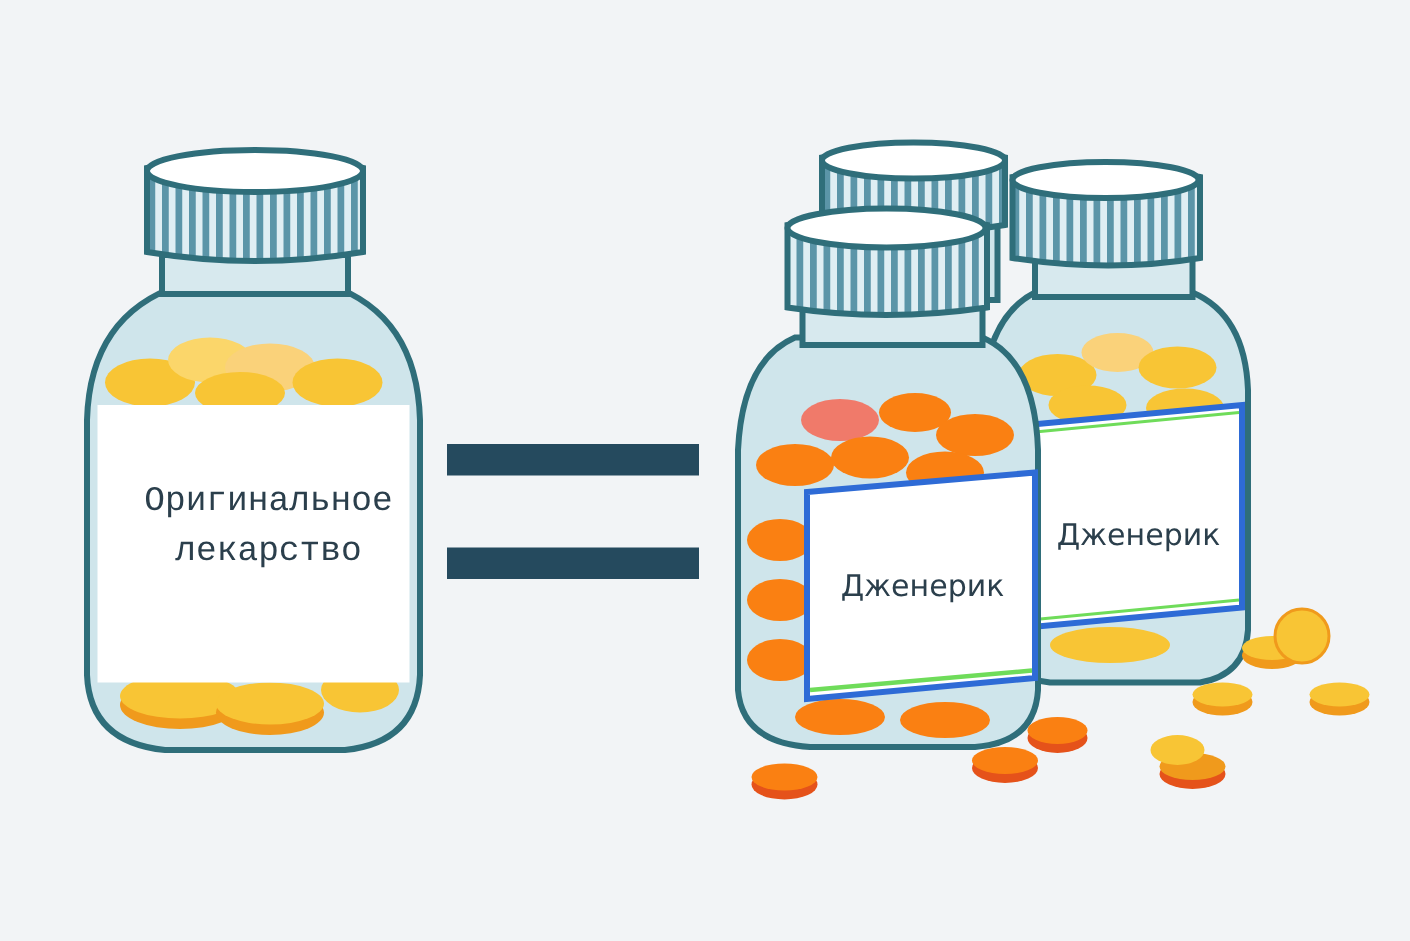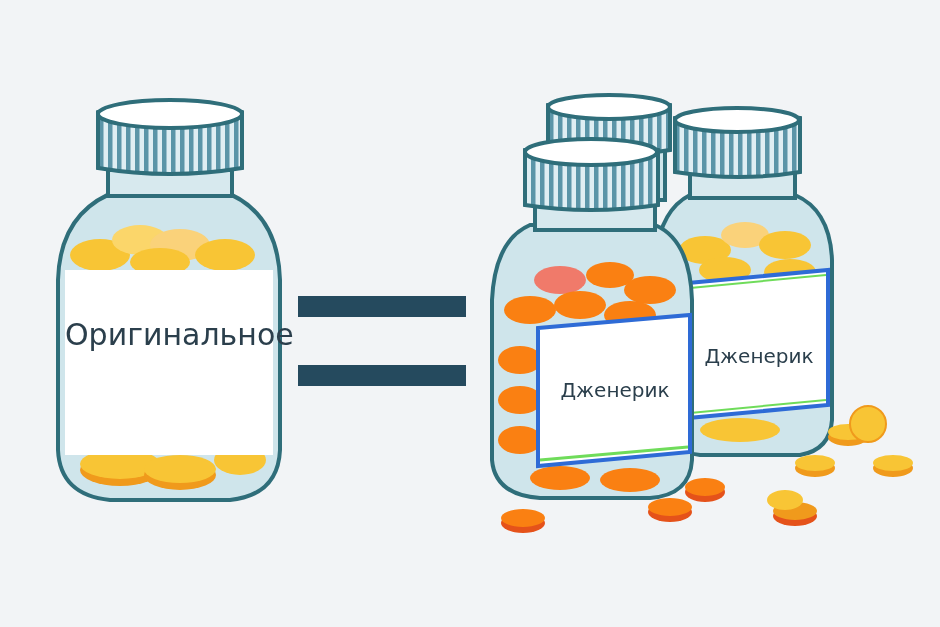--- a/index.html
+++ b/index.html
@@ -105,18 +105,19 @@
     <ellipse cx="815" cy="468" rx="20" ry="9" fill="#f09a1c"></ellipse>
       <ellipse cx="815" cy="463" rx="20" ry="8" fill="#f8c535"></ellipse>
     <ellipse cx="893" cy="468" rx="20" ry="9" fill="#f09a1c"></ellipse>
       <ellipse cx="893" cy="463" rx="20" ry="8" fill="#f8c535"></ellipse>
     <ellipse cx="848" cy="437" rx="20" ry="9" fill="#f09a1c"></ellipse>
       <ellipse cx="848" cy="432" rx="20" ry="8" fill="#f8c535"></ellipse>
     <circle cx="868" cy="424" r="18" fill="#f8c535" stroke="#f09a1c" stroke-width="2"></circle>
   </g>
 </svg>
 
-<div class="label-text" style="left:65px;top:318px;width:228px;font-size:30px;line-height:33px;">
+<div class="label-text" style="left:65px;top:318px;width:228px;font-size:23px;line-height:33px;font-family:Liberation Mono, monospace;">
   <div>Оригинальное</div>
+  <div>лекарство</div>
 </div>
 
 <div class="label-text" style="left:545px;top:378px;width:140px;font-size:20px;">Дженерик</div>
 <div class="label-text" style="left:694px;top:344px;width:130px;font-size:20px;">Дженерик</div>
 
 </body></html>

